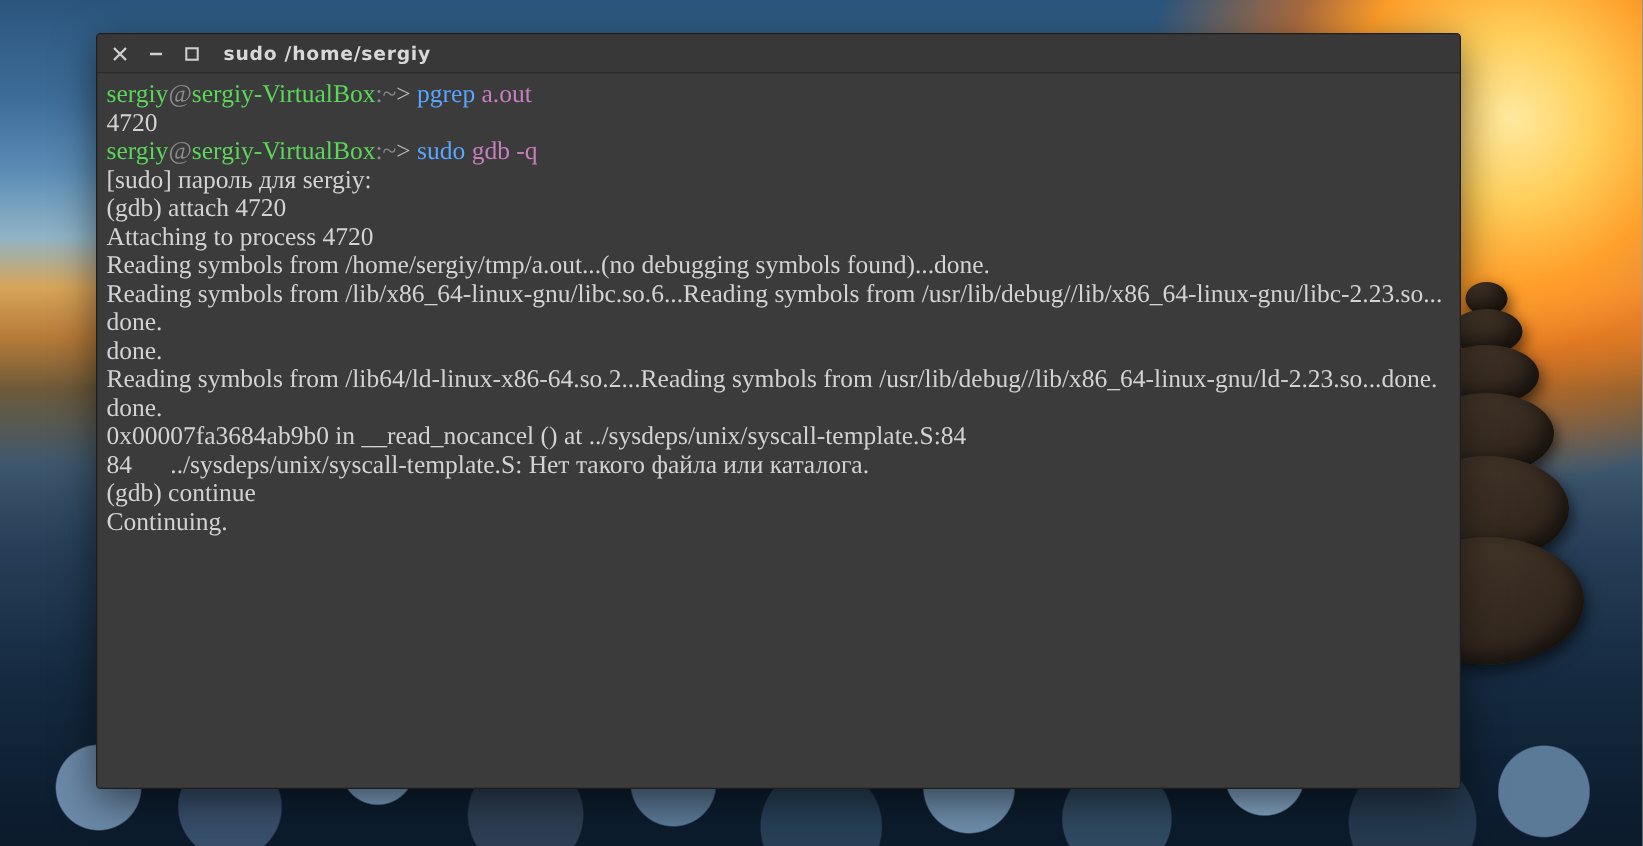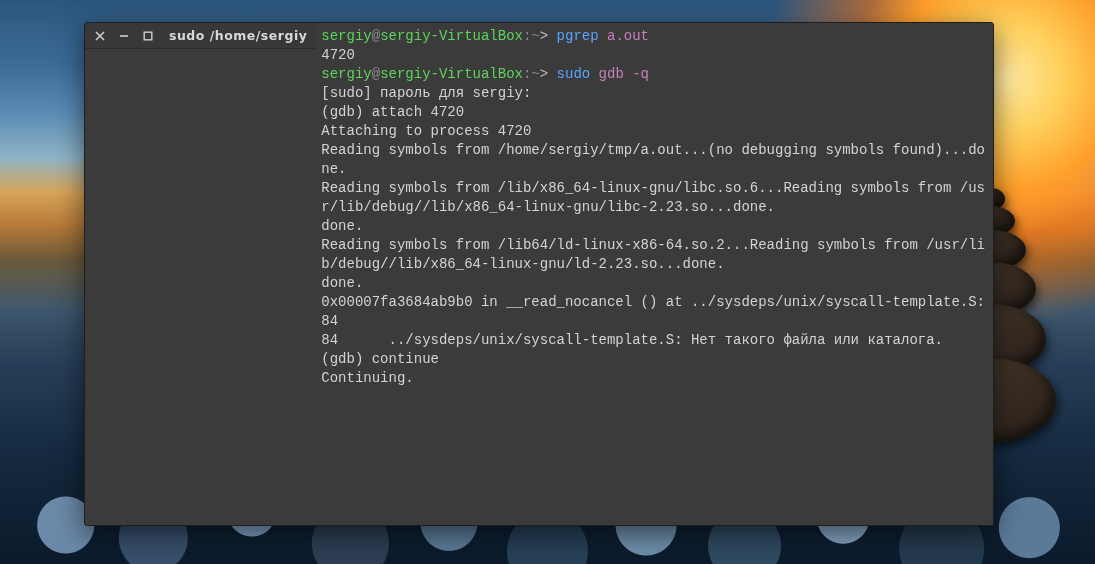--- a/index.html
+++ b/index.html
@@ -38,23 +38,22 @@
   .s5 { width:110px;height:70px; left:5px;  top:116px;}
   .s6 { width:130px;height:85px; left:-5px; top:170px;}
 
   .terminal-window {
     position: absolute;
     left: 64px; top: 22px;
     width: 910px; height: 504px;
     background: #3b3b3b;
     border: 1px solid #1e1e1e;
     box-shadow: 0 8px 28px rgba(0,0,0,0.55);
-    display: flex; flex-direction: row;
+    display: flex; flex-direction: column;
     border-radius: 3px;
-    margin-left: 20px;
   }
   .titlebar {
     height: 26px;
     background: #383838;
     border-bottom: 1px solid #2a2a2a;
     display: flex; align-items: center;
     padding: 0 8px;
     gap: 10px;
     color: #d8d8d8;
     font-family: "DejaVu Sans", sans-serif;
@@ -64,22 +63,22 @@
   .tb-btn { width: 14px; height: 14px; display:flex; align-items:center; justify-content:center; color:#cfcfcf; cursor:pointer; }
   .tb-btn svg { display:block; }
   .tb-title { margin-left: 4px; letter-spacing: 0.5px; }
 
   .terminal-body {
     flex: 1;
     background: #3b3b3b;
     padding: 4px 6px 6px 6px;
     overflow: hidden;
     color: #d3d3d3;
-    font-family: Liberation Mono, monospace;
-    font-size: 14px;
+    font-family: Liberation Serif, serif;
+    font-size: 17px;
     line-height: 19px;
     white-space: pre-wrap;
     word-break: break-all;
   }
   .c-user  { color: #5bd65b; }
   .c-host  { color: #5bd65b; }
   .c-at    { color: #8a8a8a; }
   .c-path  { color: #8a8a8a; }
   .c-arrow { color: #bdbdbd; }
   .c-cmd   { color: #5aa5ff; }

